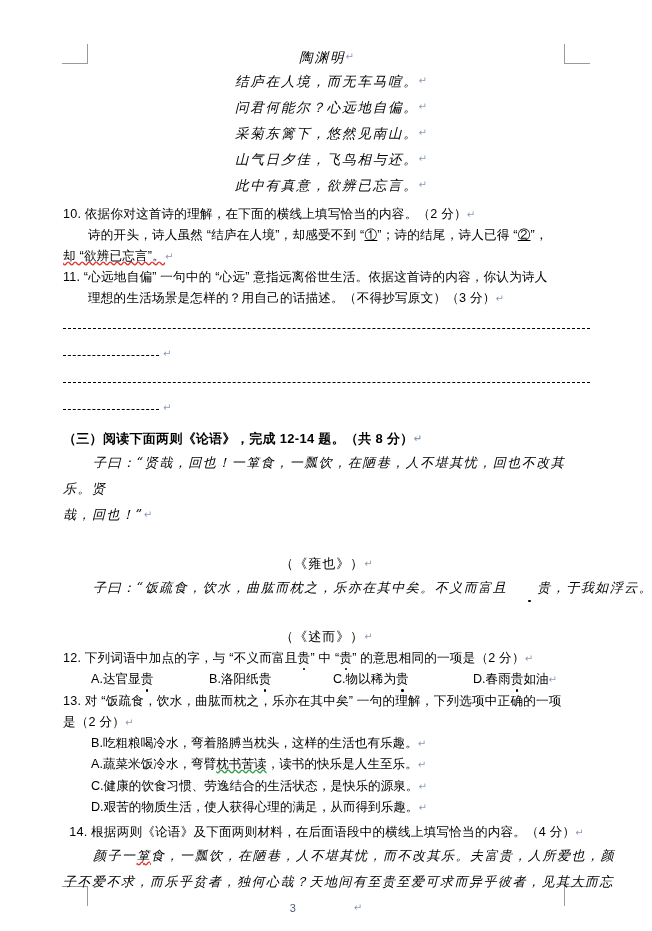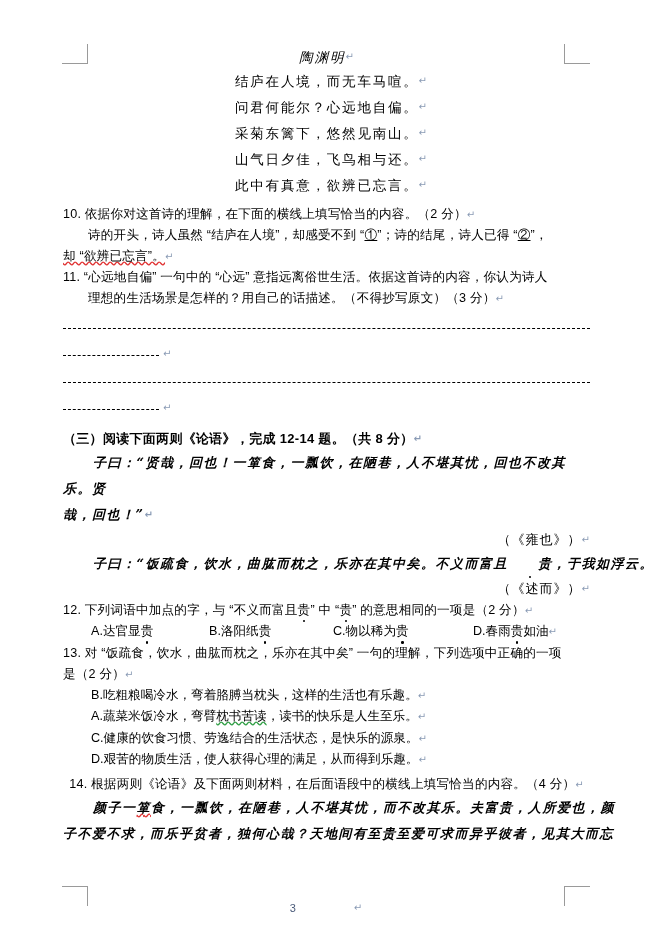--- a/index.html
+++ b/index.html
@@ -52,20 +52,21 @@
     font-style:italic;
     font-size:13.5px;
     letter-spacing:2px;
     height:22px;
     line-height:22px;
   }
   .poem-line {
     height:26px; line-height:26px;
     padding-left:172px;
     font-family:"DejaVu Serif", serif;
+    font-style:italic;
     font-size:13.5px;
     letter-spacing:1.8px;
   }
 
   
   .q {
     font-family:"Liberation Sans", sans-serif;
     font-size:12.6px;
     line-height:21px;
     letter-spacing:0.2px;
@@ -91,33 +92,33 @@
   }
   .mat-head {
     text-align:center;
     font-family:"DejaVu Serif", serif;
     font-weight:bold;
     font-size:13px;
     line-height:22px;
     letter-spacing:2px;
   }
   .cite {
-    text-align:right;
+    text-align:center;
     font-family:"DejaVu Serif", serif;
     font-size:13px;
     line-height:23px;
     letter-spacing:1px;
+    margin-top:24px;
   }
   .classic {
     font-family:"DejaVu Serif", serif;
     font-style:italic;
     font-size:13px;
     line-height:26px;
     letter-spacing:1.5px;
-    font-weight:bold;
   }
   .classic-ind { text-indent:30px; }
 
   
   .dot { position:relative; display:inline-block; }
   .dot::after {
     content:"";
     position:absolute;
     left:50%; bottom:-1px;
     width:2.5px; height:2.5px;

